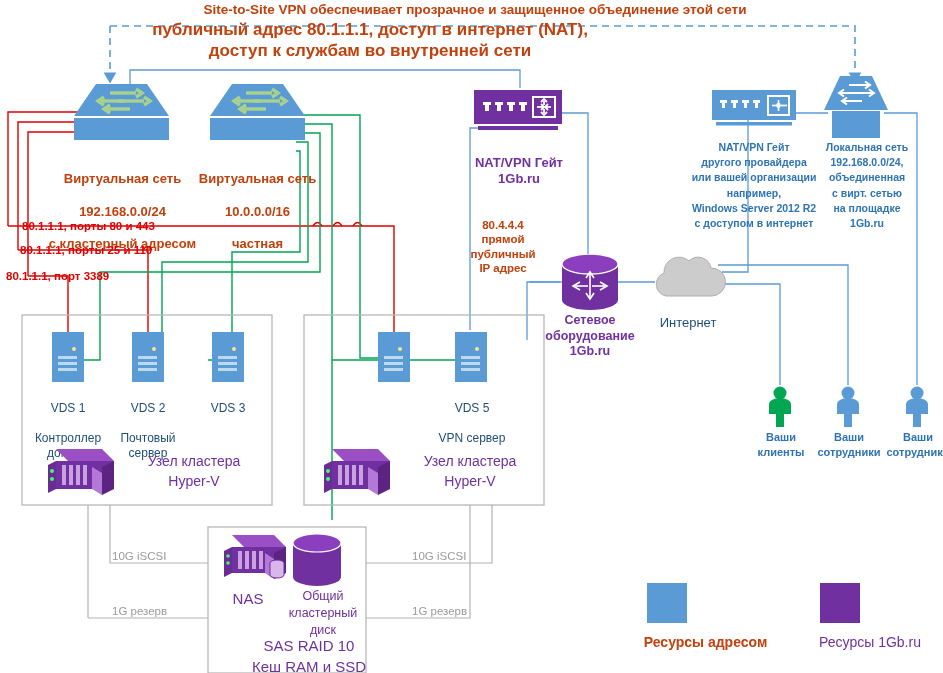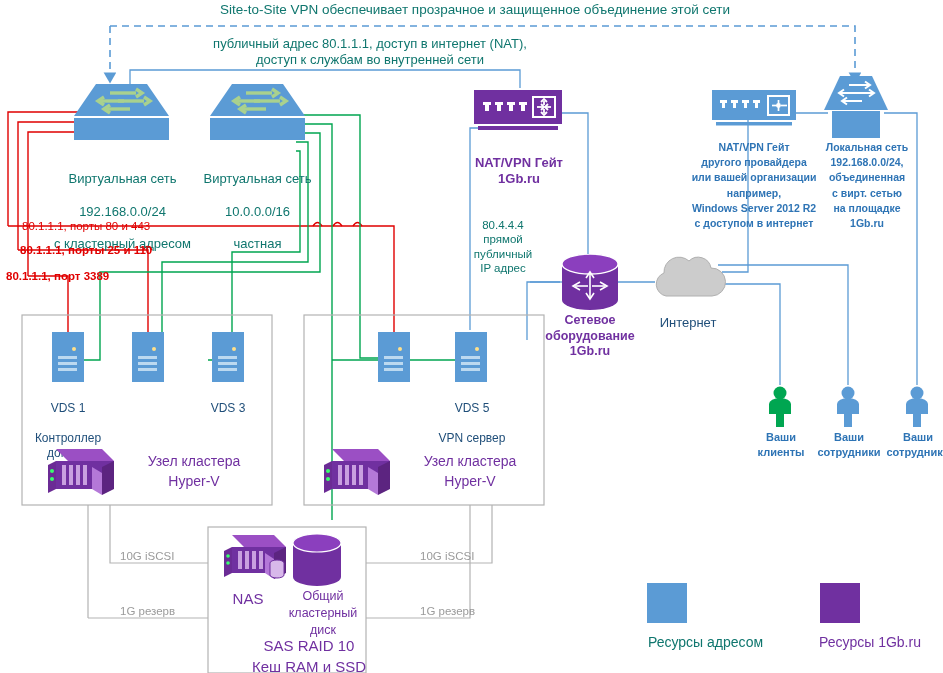--- a/index.html
+++ b/index.html
@@ -1,24 +1,24 @@
 <!DOCTYPE html>
 <html><head>
 <meta charset="utf-8">
 <style>
   html,body{margin:0;padding:0;background:#ffffff;}
   body{font-family:"Liberation Sans","DejaVu Sans",sans-serif;}
   #stage{position:relative;width:943px;height:673px;overflow:hidden;background:#fff;}
   #wires{position:absolute;left:0;top:0;width:943px;height:673px;}
   .lbl{position:absolute;text-align:center;line-height:1.25;white-space:pre-line;}
-  .blue{color:#0f766e;}
+  .blue{color:#c2410c;font-weight:bold;}
   .blueb{color:#2e74b5;font-weight:bold;}
   .purple{color:#7030a0;}
   .red{color:#e00000;}
-  .gray{color:#9b9b9b;margin-left:8px;}
+  .gray{color:#9b9b9b;}
   .navy{color:#1f4e79;}
   .icon{position:absolute;}
   .legend-sw{position:absolute;width:40px;height:40px;}
 </style>
 </head>
 <body>
 
 <div id="stage">
 
   <svg id="wires" viewBox="0 0 943 673">
@@ -81,21 +81,21 @@
     <path d="M110,505 L110,563 L210,563" stroke="#b3b3b3" stroke-width="1.2" fill="none"></path>
     <path d="M88,618 L210,618" stroke="#b3b3b3" stroke-width="1.2" fill="none"></path>
     <path d="M492,505 L492,563 L366,563" stroke="#b3b3b3" stroke-width="1.2" fill="none"></path>
     <path d="M470,505 L470,618 L366,618" stroke="#b3b3b3" stroke-width="1.2" fill="none"></path>
 
     <rect x="208" y="527" width="158" height="146" fill="#ffffff" stroke="#b3b3b3" stroke-width="1.2"></rect>
   </svg>
 
   <div class="lbl blue" style="left:180px;top:2px;width:590px;font-size:13.5px;">Site-to-Site VPN обеспечивает прозрачное и защищенное объединение этой сети</div>
 
-  <div class="lbl blue" style="left:150px;top:36px;width:440px;font-size:13px;">публичный адрес 80.1.1.1, доступ в интернет (NAT),
+  <div class="lbl blue" style="left:150px;top:19px;width:440px;font-size:17px;">публичный адрес 80.1.1.1, доступ в интернет (NAT),
 доступ к службам во внутренней сети</div>
 
   <div class="icon" style="left:74px;top:84px;width:95px;height:56px;">
     <svg width="95" height="56" viewBox="0 0 95 56">
       <polygon points="22,0 73,0 95,32 0,32" fill="#5b9bd5"></polygon>
       <rect x="0" y="34" width="95" height="22" fill="#5b9bd5"></rect>
       <g stroke="#a9d18e" stroke-width="3.4" fill="none">
         <path d="M36,9 L62,9"></path>
           <path d="M62,5 L68,9 L62,13"></path>
         <path d="M24,17 L50,17"></path>
@@ -128,21 +128,21 @@
           <path d="M36,21 L30,25 L36,29"></path>
       </g>
     </svg>
   </div>
   <div class="lbl blue" style="left:190px;top:155px;width:135px;font-size:13px;">
     <div>Виртуальная сеть</div>
     <div>10.0.0.0/16</div>
     <div>частная</div>
   </div>
 
-  <div class="lbl red" style="left:22px;top:219px;width:180px;text-align:left;font-size:11.5px;font-weight:normal;">80.1.1.1, порты 80 и 443</div>
+  <div class="lbl red" style="left:22px;top:219px;width:180px;text-align:left;font-size:11.5px;font-weight:bold;">80.1.1.1, порты 80 и 443</div>
   <div class="lbl red" style="left:20px;top:243px;width:180px;text-align:left;font-size:11.5px;font-weight:bold;">80.1.1.1, порты 25 и 110</div>
   <div class="lbl red" style="left:6px;top:269px;width:180px;text-align:left;font-size:11.5px;font-weight:bold;">80.1.1.1, порт 3389</div>
 
   <div class="icon" style="left:474px;top:90px;width:88px;height:42px;">
     <svg width="88" height="42" viewBox="0 0 88 42">
       <rect x="0" y="0" width="88" height="34" fill="#7030a0"></rect>
       <rect x="4" y="36" width="80" height="4" fill="#7030a0"></rect>
       <g fill="#ffffff">
         <rect x="9" y="12" width="8" height="3"></rect>
           <rect x="11" y="15" width="4" height="6"></rect>
@@ -277,20 +277,25 @@
     <svg width="32" height="50" viewBox="0 0 32 50">
       <rect x="0" y="0" width="32" height="50" fill="#5b9bd5"></rect>
       <circle cx="22" cy="17" r="2" fill="#ffe08a"></circle>
       <g fill="#bcd9f0">
           <rect x="6" y="24" width="19" height="3"></rect>
           <rect x="6" y="30" width="19" height="3"></rect>
           <rect x="6" y="36" width="19" height="3"></rect>
         </g>
     </svg>
   </div>
+  <div class="lbl navy" style="left:105px;top:386px;width:86px;font-size:12px;">
+    <div>VDS 2</div>
+    <div>Почтовый
+сервер</div>
+  </div>
 
   <div class="icon" style="left:212px;top:332px;width:32px;height:50px;">
     <svg width="32" height="50" viewBox="0 0 32 50">
       <rect x="0" y="0" width="32" height="50" fill="#5b9bd5"></rect>
       <circle cx="22" cy="17" r="2" fill="#ffe08a"></circle>
       <g fill="#bcd9f0">
           <rect x="6" y="24" width="19" height="3"></rect>
           <rect x="6" y="30" width="19" height="3"></rect>
           <rect x="6" y="36" width="19" height="3"></rect>
         </g>

